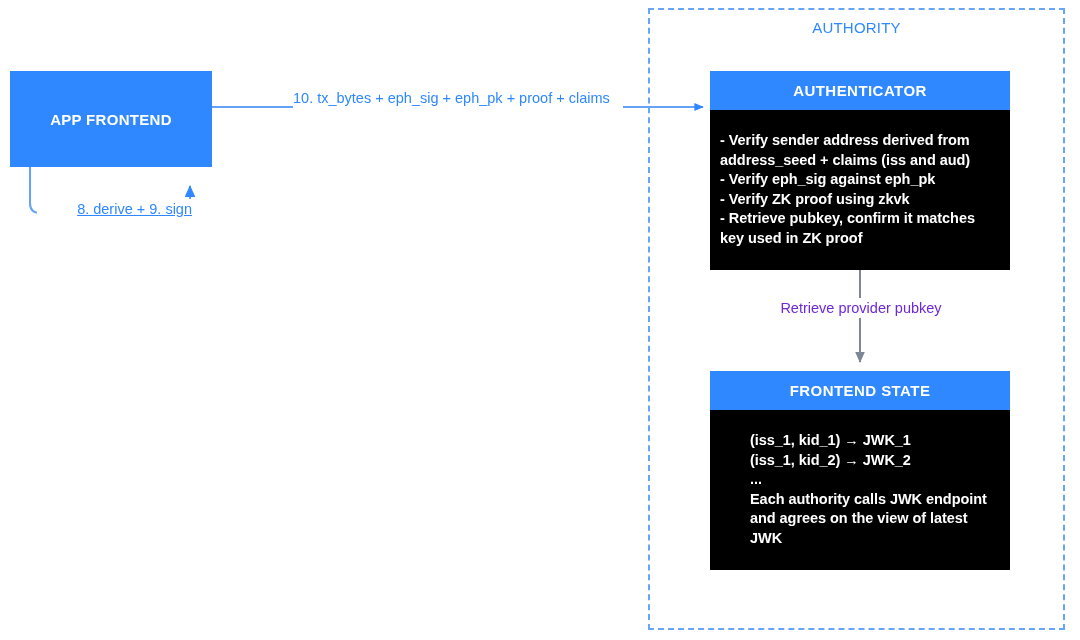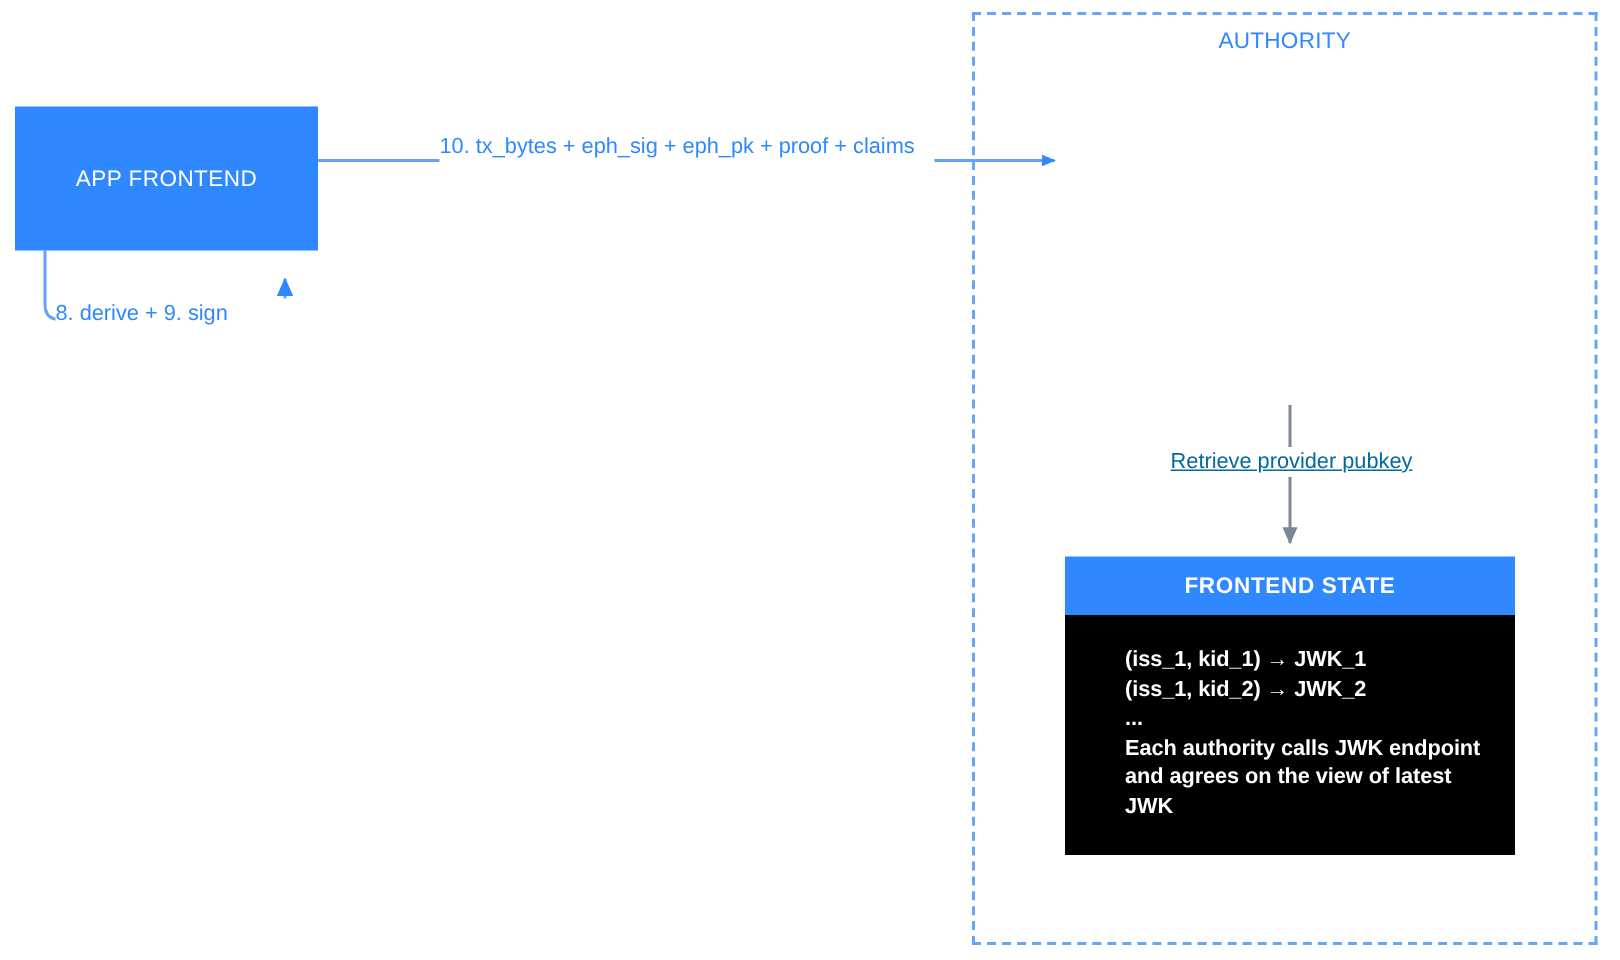--- a/index.html
+++ b/index.html
@@ -68,20 +68,21 @@
     display: flex;
     align-items: center;
     justify-content: center;
     box-sizing: border-box;
   }
   .node-frontend .label {
     color: #ffffff;
     font-size: 15px;
     letter-spacing: .3px;
     text-align: center;
+    font-weight: bold;
   }
 
   
   .card {
     position: absolute;
     box-sizing: border-box;
   }
   .card .card-header {
     background: #2f88ff;
     color: #ffffff;
@@ -135,30 +136,30 @@
     left: 293px;
     top: 88px;
     width: 330px;
   }
   #label-derive-sign {
     left: 37px;
     top: 199px;
     width: 155px;
     font-size: 14.5px;
     line-height: 20px;
-    text-align: left;
+    text-align: right;
+    text-decoration: underline;
   }
   #label-retrieve {
     left: 776px;
     top: 298px;
     width: 170px;
-    color: #0369a1;
+    color: #6d28d9;
     background: #ffffff;
     text-align: center;
-    text-decoration: underline;
   }
 </style>
 </head>
 <body>
 
 <div id="canvas">
 
   <svg class="edges" viewBox="0 0 1080 640" xmlns="http://www.w3.org/2000/svg">
     <defs>
       <marker id="arrow-blue" markerWidth="10" markerHeight="10" refX="8.6" refY="4" orient="auto" markerUnits="userSpaceOnUse">
@@ -186,20 +187,27 @@
   </svg>
 
   <div class="authority-group">
     <div class="authority-group-title">AUTHORITY</div>
   </div>
 
   <div class="node-frontend">
     <span class="label">APP FRONTEND</span>
   </div>
 
+  <div class="card" id="card-authenticator">
+    <div class="card-header">AUTHENTICATOR</div>
+    <div class="card-body">- Verify sender address derived from address_seed + claims (iss and aud)
+- Verify eph_sig against eph_pk
+- Verify ZK proof using zkvk
+- Retrieve pubkey, confirm it matches key used in ZK proof</div>
+  </div>
 
   <div class="card" id="card-authority-state">
     <div class="card-header">FRONTEND STATE</div>
     <div class="card-body">(iss_1, kid_1) → JWK_1
 (iss_1, kid_2) → JWK_2
 ...
 Each authority calls JWK endpoint and agrees on the view of latest JWK</div>
   </div>
 
   <div class="edge-label" id="label-tx">10. tx_bytes + eph_sig + eph_pk + proof + claims</div>

